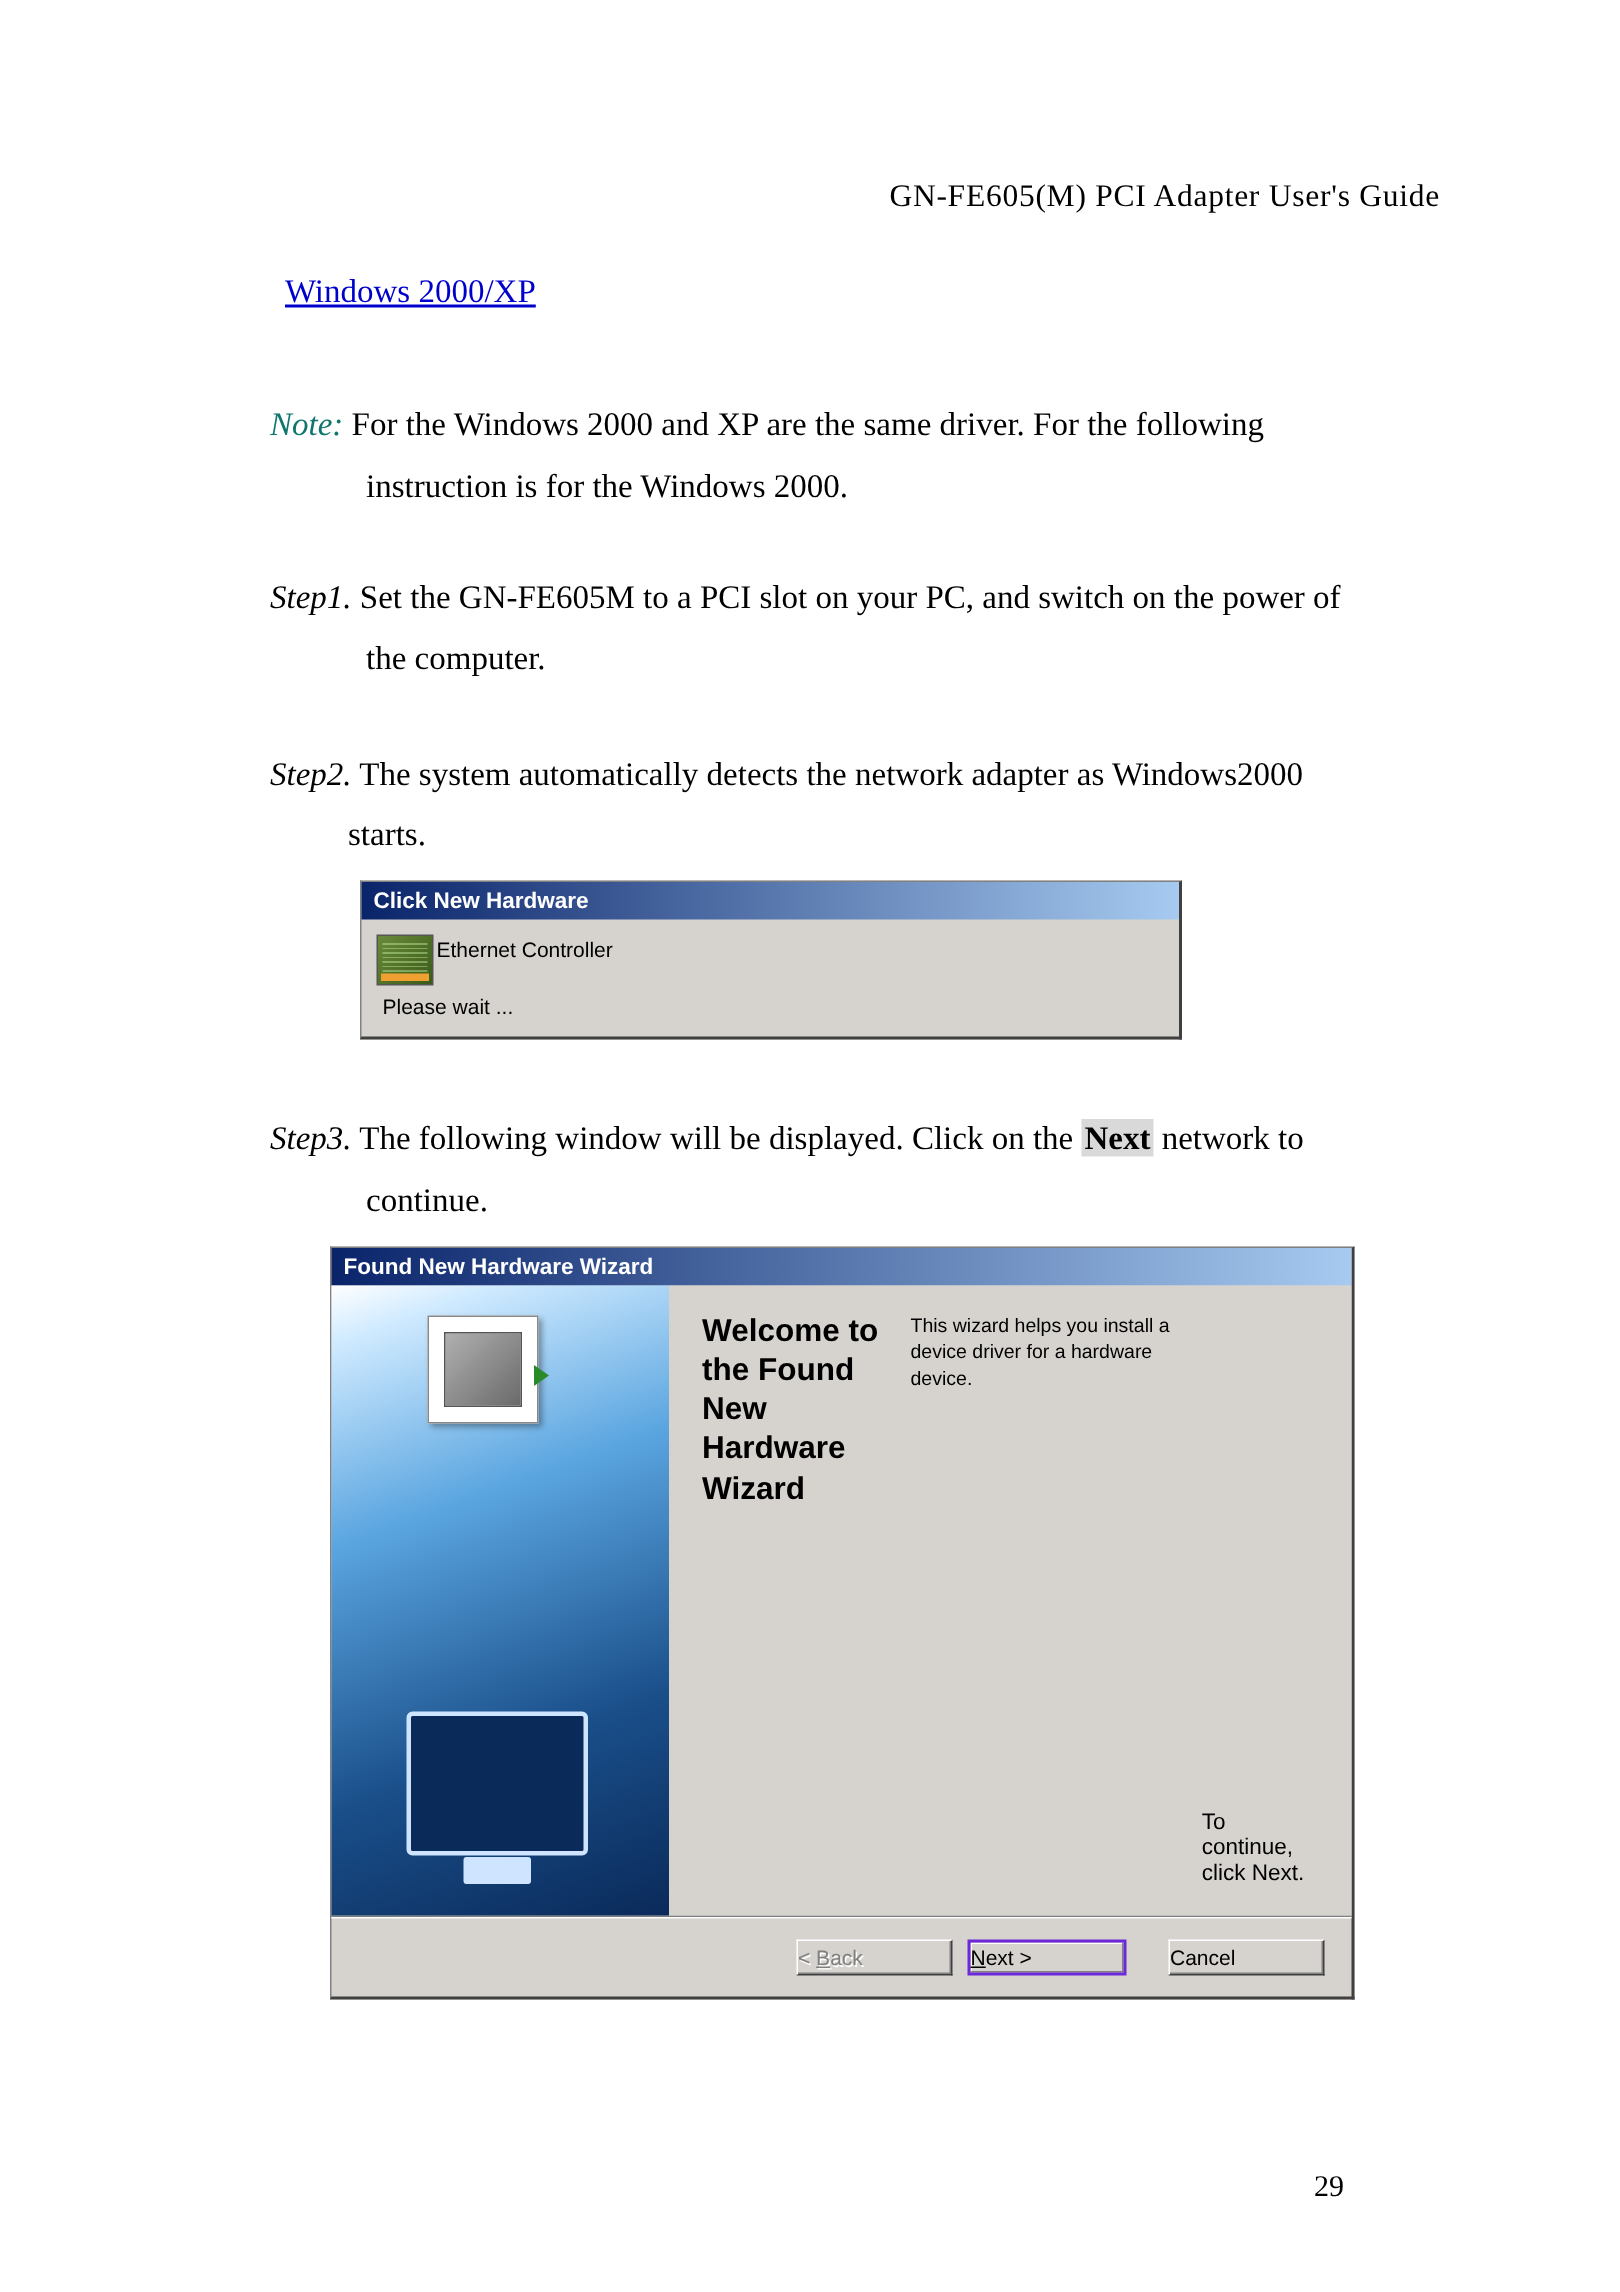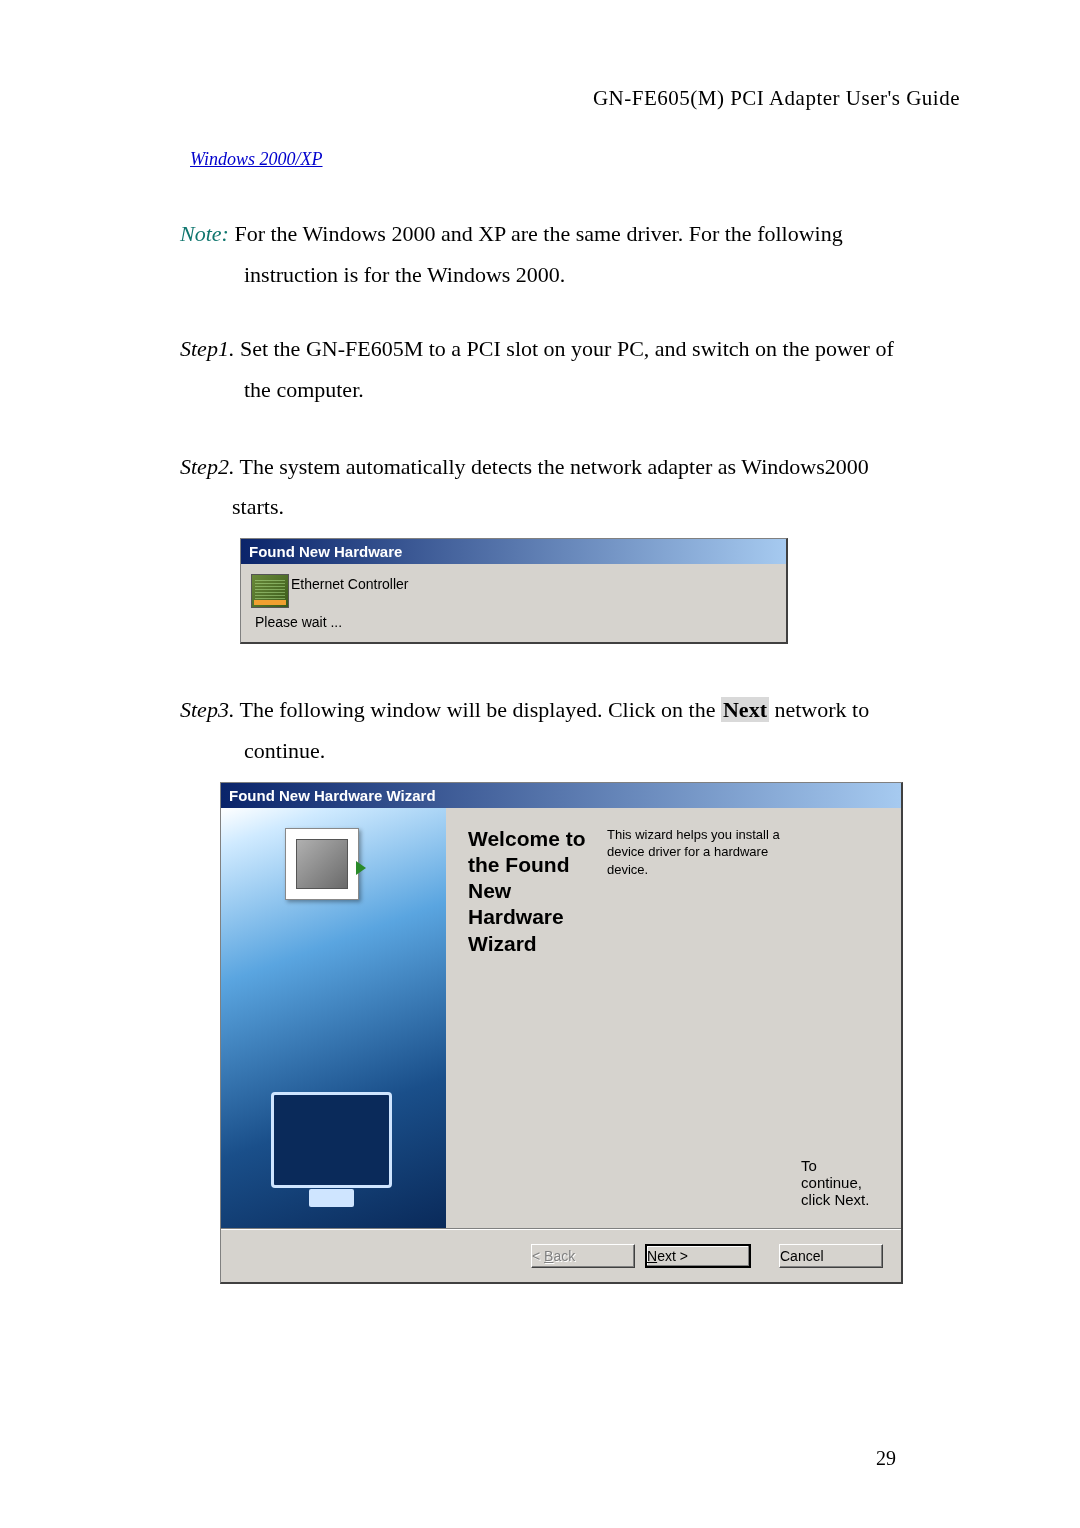--- a/index.html
+++ b/index.html
@@ -6,36 +6,35 @@
     margin: 0;
     padding: 0;
     background: #ffffff;
     font-family: "Times New Roman", Times, serif;
     color: #000;
     width: 1080px;
     height: 1528px;
     position: relative;
   }
   .page {
-    padding: 86px 120px 40px 180px;
+    padding: 118px 120px 40px 180px;
   }
   .header-right {
     text-align: right;
     font-size: 21px;
     margin-bottom: 38px;
     letter-spacing: 0.5px;
   }
   .section-link {
     color: #0000cc;
     text-decoration: underline;
-    font-style: italic;
-    font-size: 18px;
+    font-size: 22px;
     margin-left: 10px;
     display: inline-block;
-    margin-bottom: 44px;
+    margin-bottom: 56px;
   }
   .note-block {
     font-size: 22px;
     line-height: 1.85;
     margin-bottom: 34px;
   }
   .note-label {
     font-style: italic;
     color: #0f766e;
   }
@@ -227,21 +226,21 @@
     border-left: 1px solid #fff;
     border-right: 1px solid #404040;
     border-bottom: 1px solid #404040;
     box-shadow: inset -1px -1px 0 #808080, inset 1px 1px 0 #d6d3ce;
   }
   .btn.disabled {
     color: #808080;
     text-shadow: 1px 1px 0 #fff;
   }
   .btn.default {
-    border: 2px solid #000000;
+    border: 2px solid #6d28d9;
     box-shadow: inset -1px -1px 0 #808080, inset 1px 1px 0 #fff;
     padding: 2px 0;
   }
   .btn .u {
     text-decoration: underline;
   }
 
   .page-num {
     position: absolute;
     bottom: 58px;
@@ -268,21 +267,21 @@
   </div>
 
   <div style="height:26px"></div>
 
   <div class="step-block">
     <span class="step-label">Step2.</span><span> The system automatically detects the network adapter as Windows2000</span>
     <span class="indent" style="margin-left:52px">starts.</span>
   </div>
 
   <div class="dlg1">
-    <div class="dlg1-title">Found New Hardware</div>
+    <div class="dlg1-title">Click New Hardware</div>
     <div class="dlg1-body">
       <div class="dlg1-icon"></div>
       <div class="dlg1-text">Ethernet Controller</div>
     </div>
     <div class="dlg1-status">Please wait ...</div>
   </div>
 
   <div class="step-block">
     <span class="step-label">Step3.</span><span> The following window will be displayed. Click on the </span><span class="bold highlight">Next</span><span> network to</span>
     <span class="indent">continue.</span>

